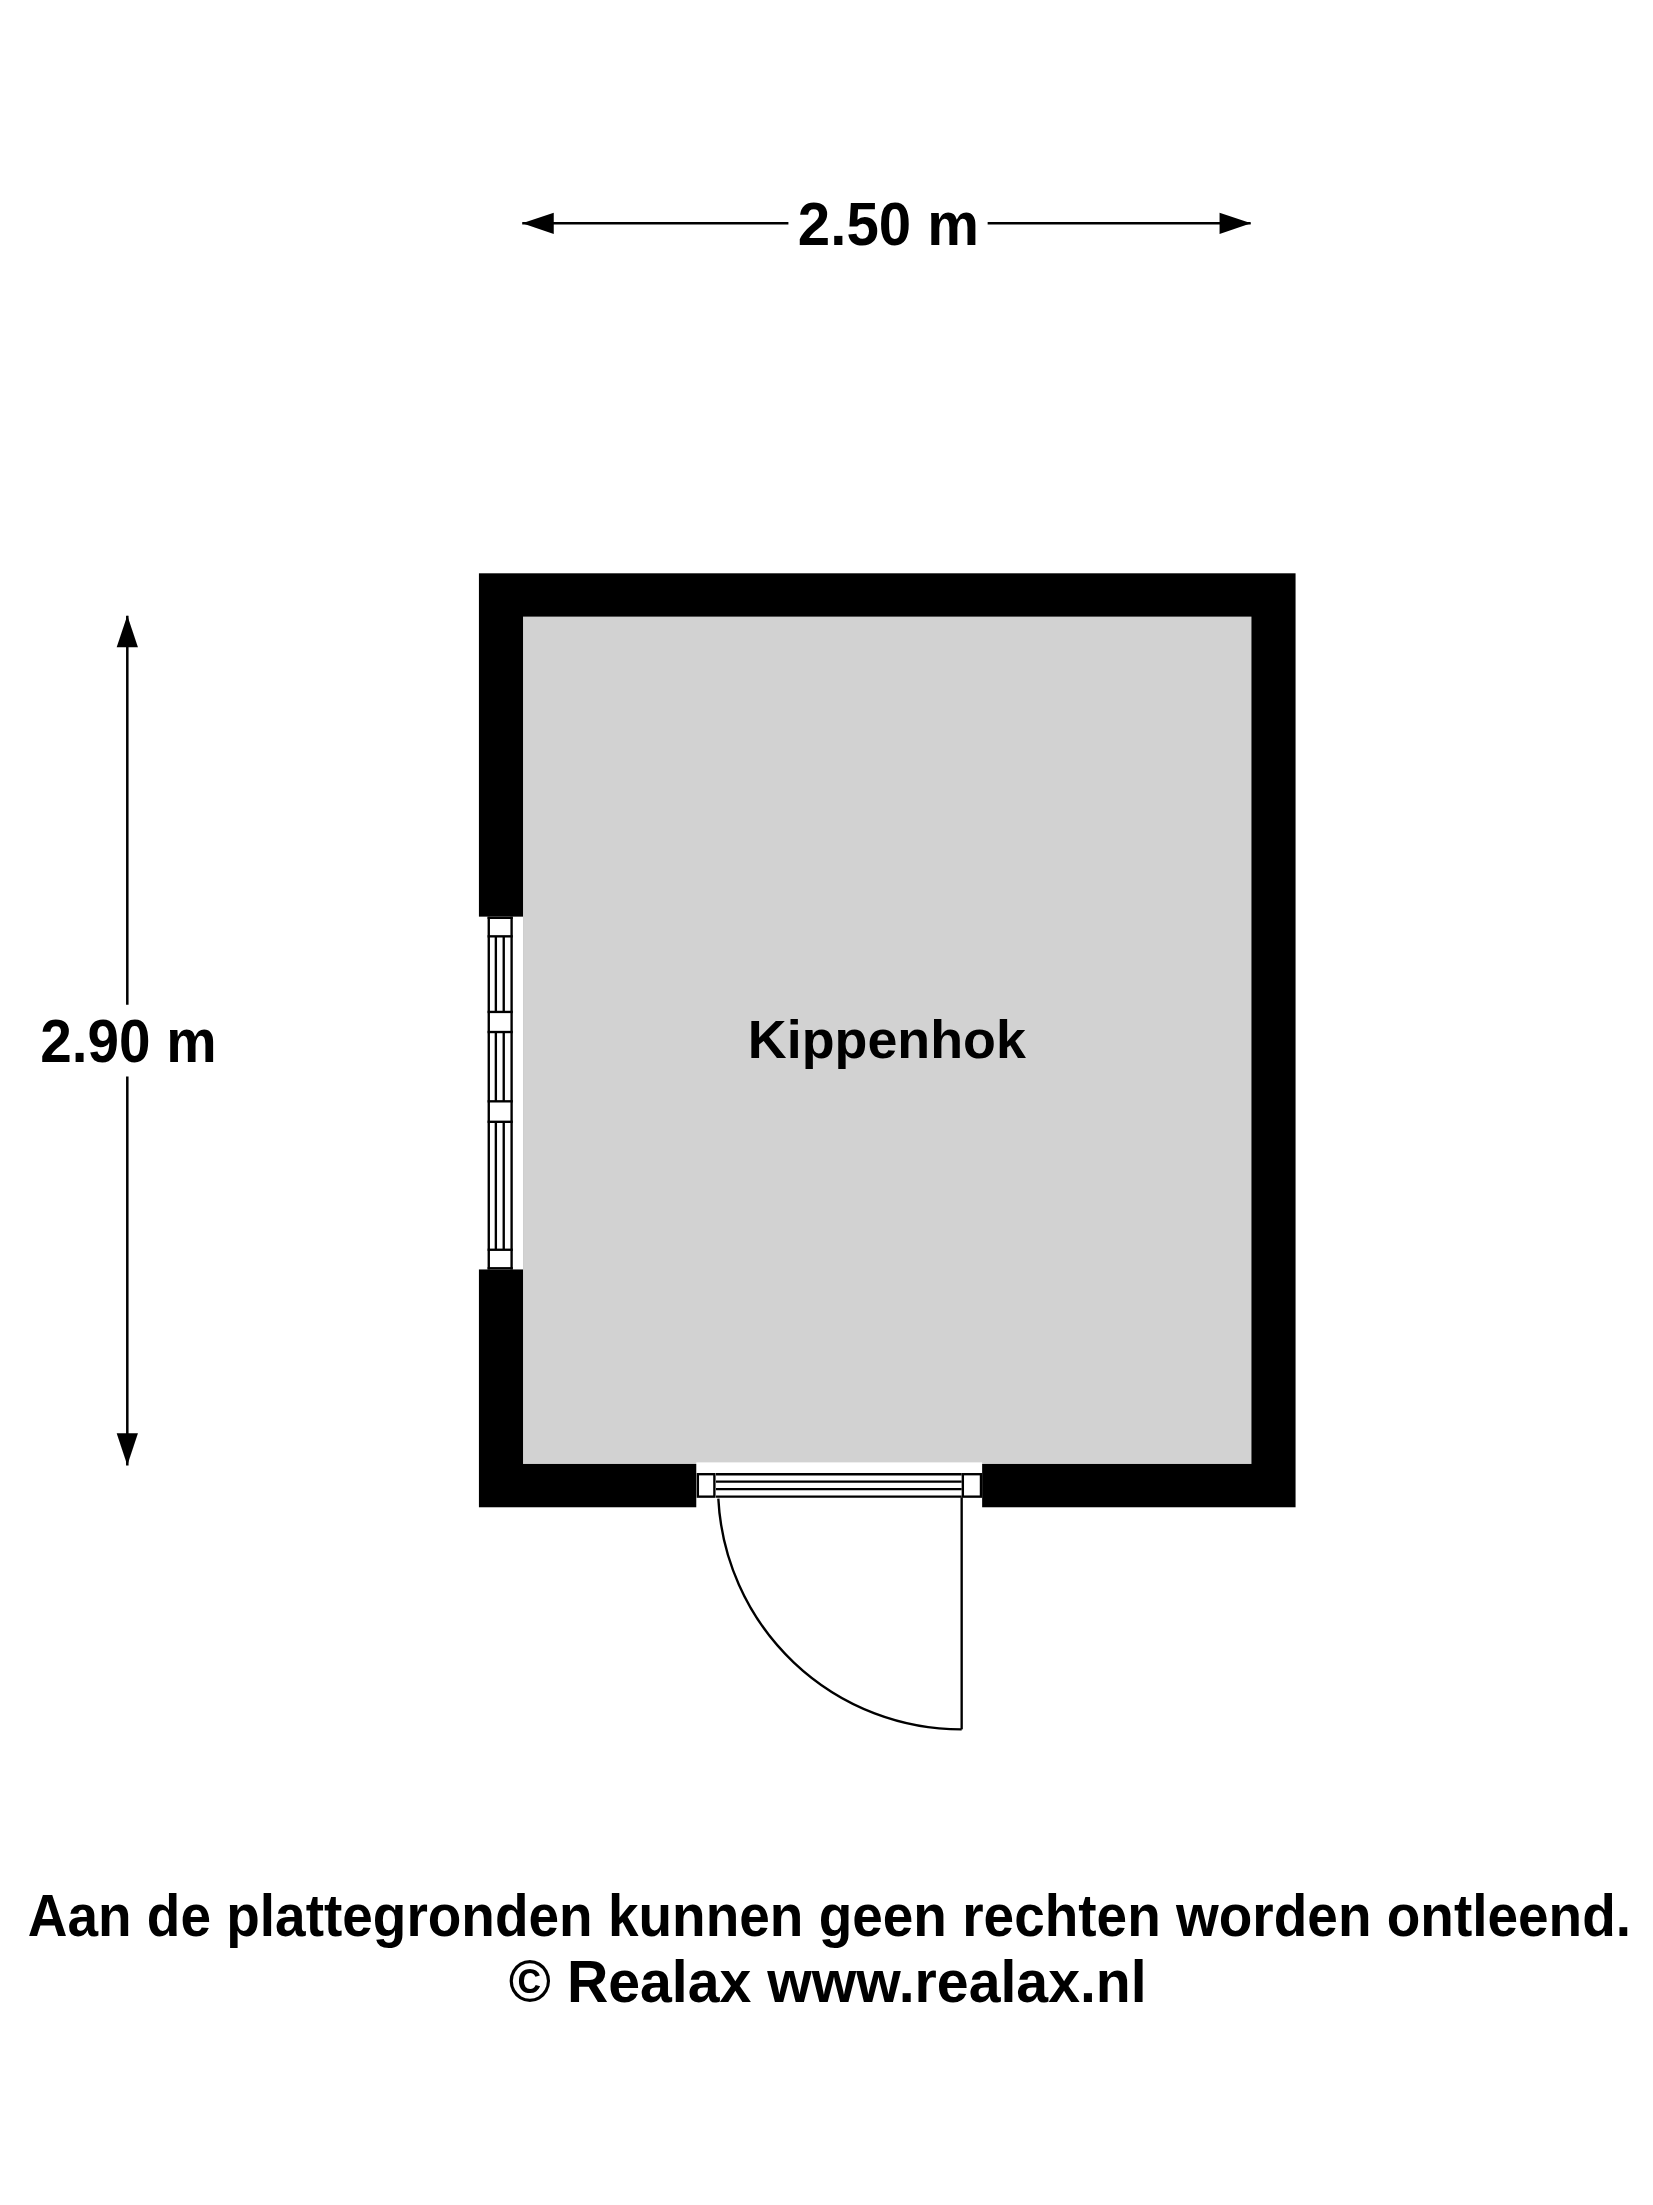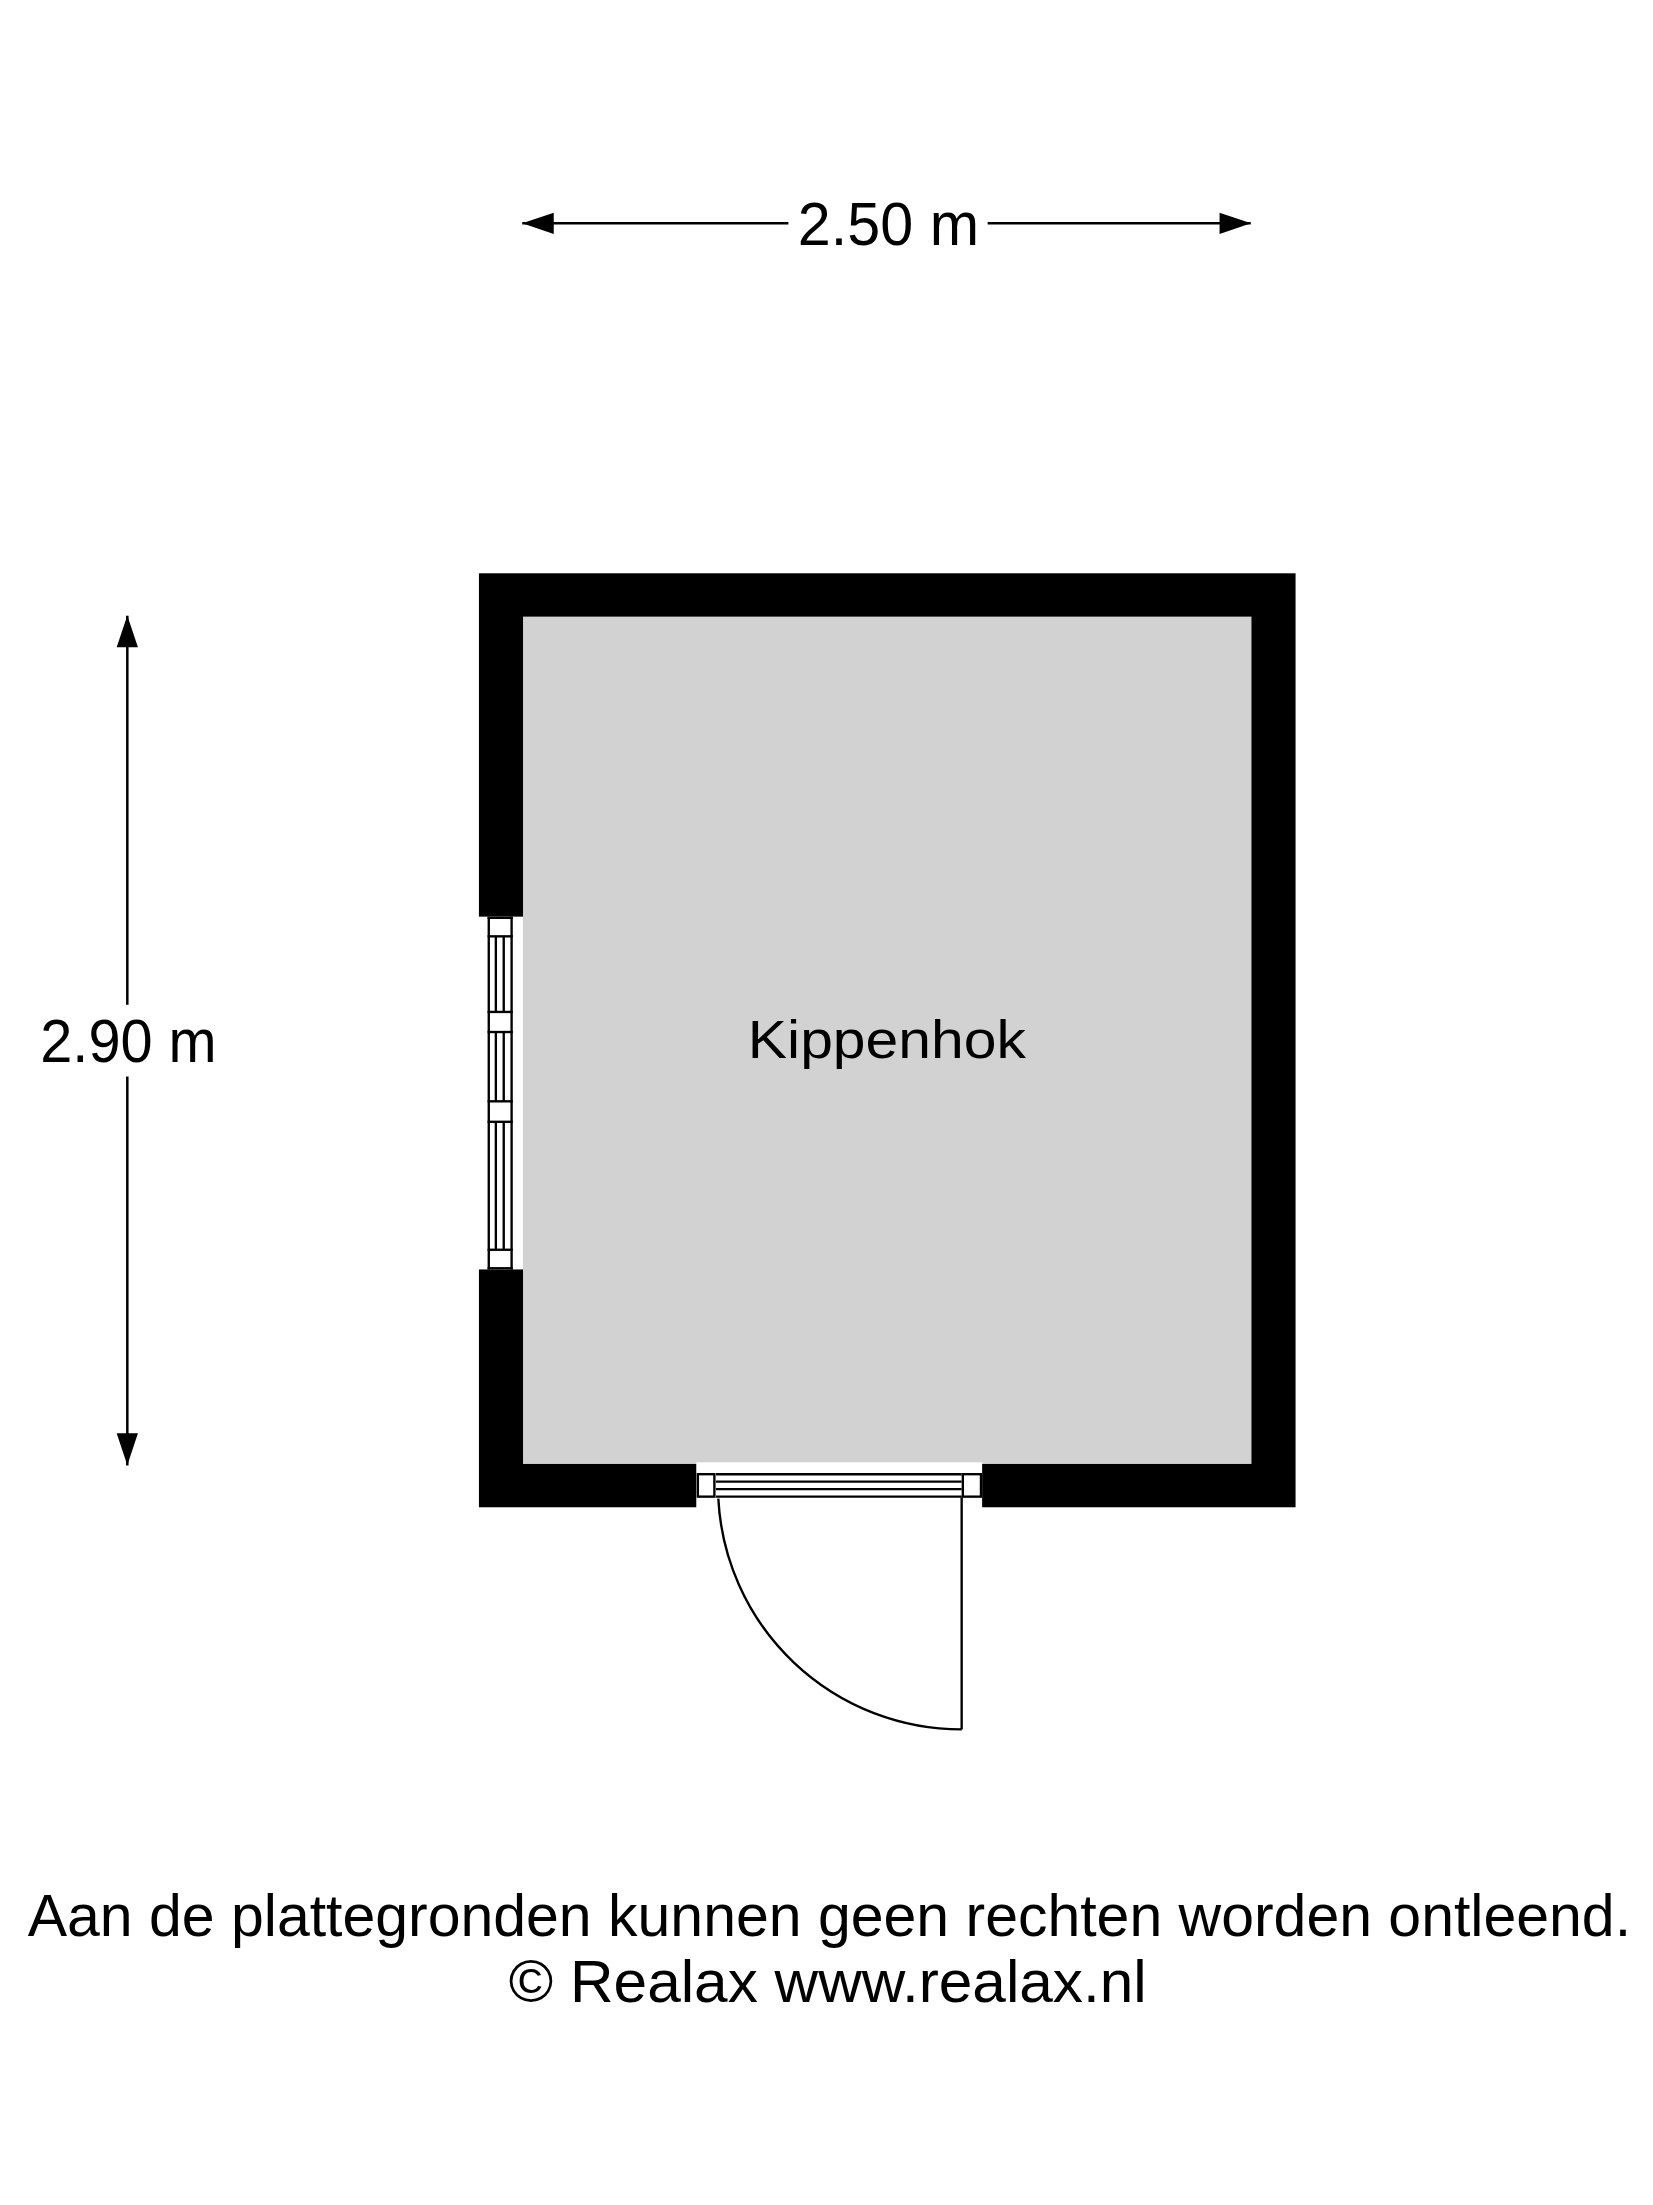--- a/index.html
+++ b/index.html
@@ -1,16 +1,16 @@
 <!DOCTYPE html>
 <html style="font-size:12.6px"><head>
 <meta charset="utf-8">
 <style>
   html,body{margin:0;padding:0;background:#ffffff;}
-  .page{position:relative;width:1654px;height:2205px;background:#ffffff;overflow:hidden;}
+  .page{position:relative;width:1654px;height:2205px;background:#ffffff;overflow:hidden;font-weight:bold;}
   svg{display:block;}
   text{font-family:"Liberation Sans",sans-serif;fill:#000000;}
 </style>
 </head>
 <body>
 <div class="page">
 <svg width="1654" height="2205" viewBox="0 0 2100 2800">
 
   <rect x="0" y="0" width="2100" height="2800" fill="#ffffff"></rect>
 

